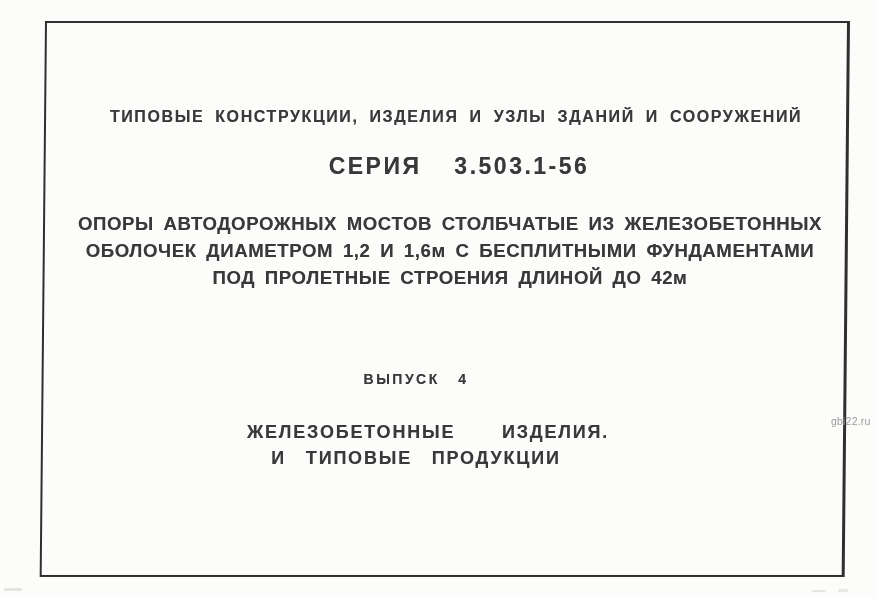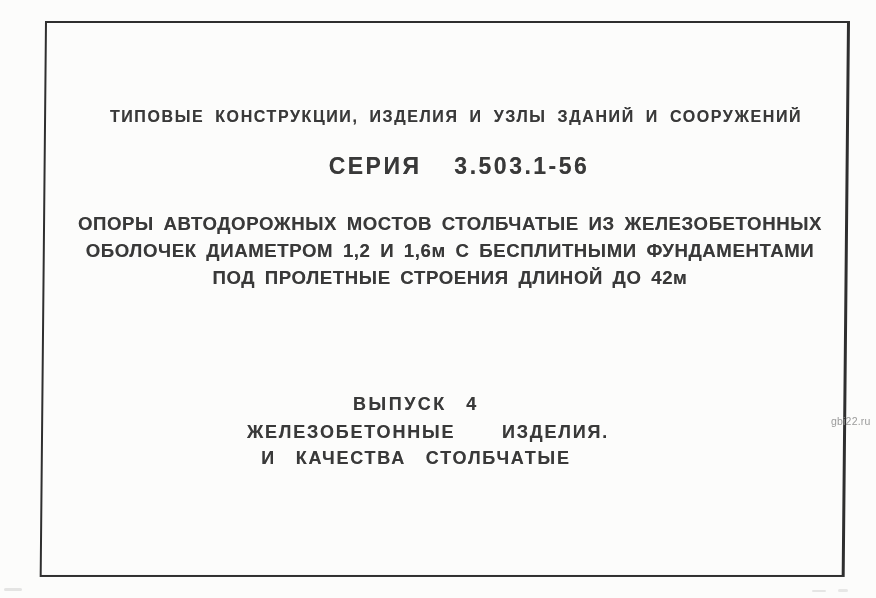--- a/index.html
+++ b/index.html
@@ -61,24 +61,24 @@
     top: 210px;
     left: 37px;
     width: 826px;
     font-size: 19px;
     line-height: 27px;
     letter-spacing: 0.6px;
     word-spacing: 4px;
     transform: scaleX(0.98);
   }
   .issue-line {
-    top: 394px;
+    top: 371px;
     left: 0px;
     width: 832px;
-    font-size: 18px;
+    font-size: 14px;
     letter-spacing: 2.5px;
     word-spacing: 12px;
   }
   .subtitle-block {
     top: 419px;
     left: 0px;
     width: 832px;
     font-size: 18px;
     line-height: 26px;
     letter-spacing: 1.8px;
@@ -133,21 +133,21 @@
   <div class="ink title-block">
     <div>ОПОРЫ АВТОДОРОЖНЫХ МОСТОВ СТОЛБЧАТЫЕ ИЗ ЖЕЛЕЗОБЕТОННЫХ</div>
     <div>ОБОЛОЧЕК ДИАМЕТРОМ 1,2 И 1,6м С БЕСПЛИТНЫМИ ФУНДАМЕНТАМИ</div>
     <div>ПОД ПРОЛЕТНЫЕ СТРОЕНИЯ ДЛИНОЙ ДО 42м</div>
   </div>
 
   <div class="ink issue-line">ВЫПУСК 4</div>
 
   <div class="ink subtitle-block">
     <div class="subtitle-line-1">ЖЕЛЕЗОБЕТОННЫЕ ИЗДЕЛИЯ.</div>
-    <div class="subtitle-line-3">И КАЧЕСТВА СТОЛБЧАТЫЕ</div>
+    <div class="subtitle-line-3">И ТИПОВЫЕ ПРОДУКЦИИ</div>
   </div>
 
   <div class="watermark">gbi22.ru</div>
 
   <div class="artifact artifact-bl"></div>
   <div class="artifact artifact-br1"></div>
   <div class="artifact artifact-br2"></div>
 
 </div>
 

